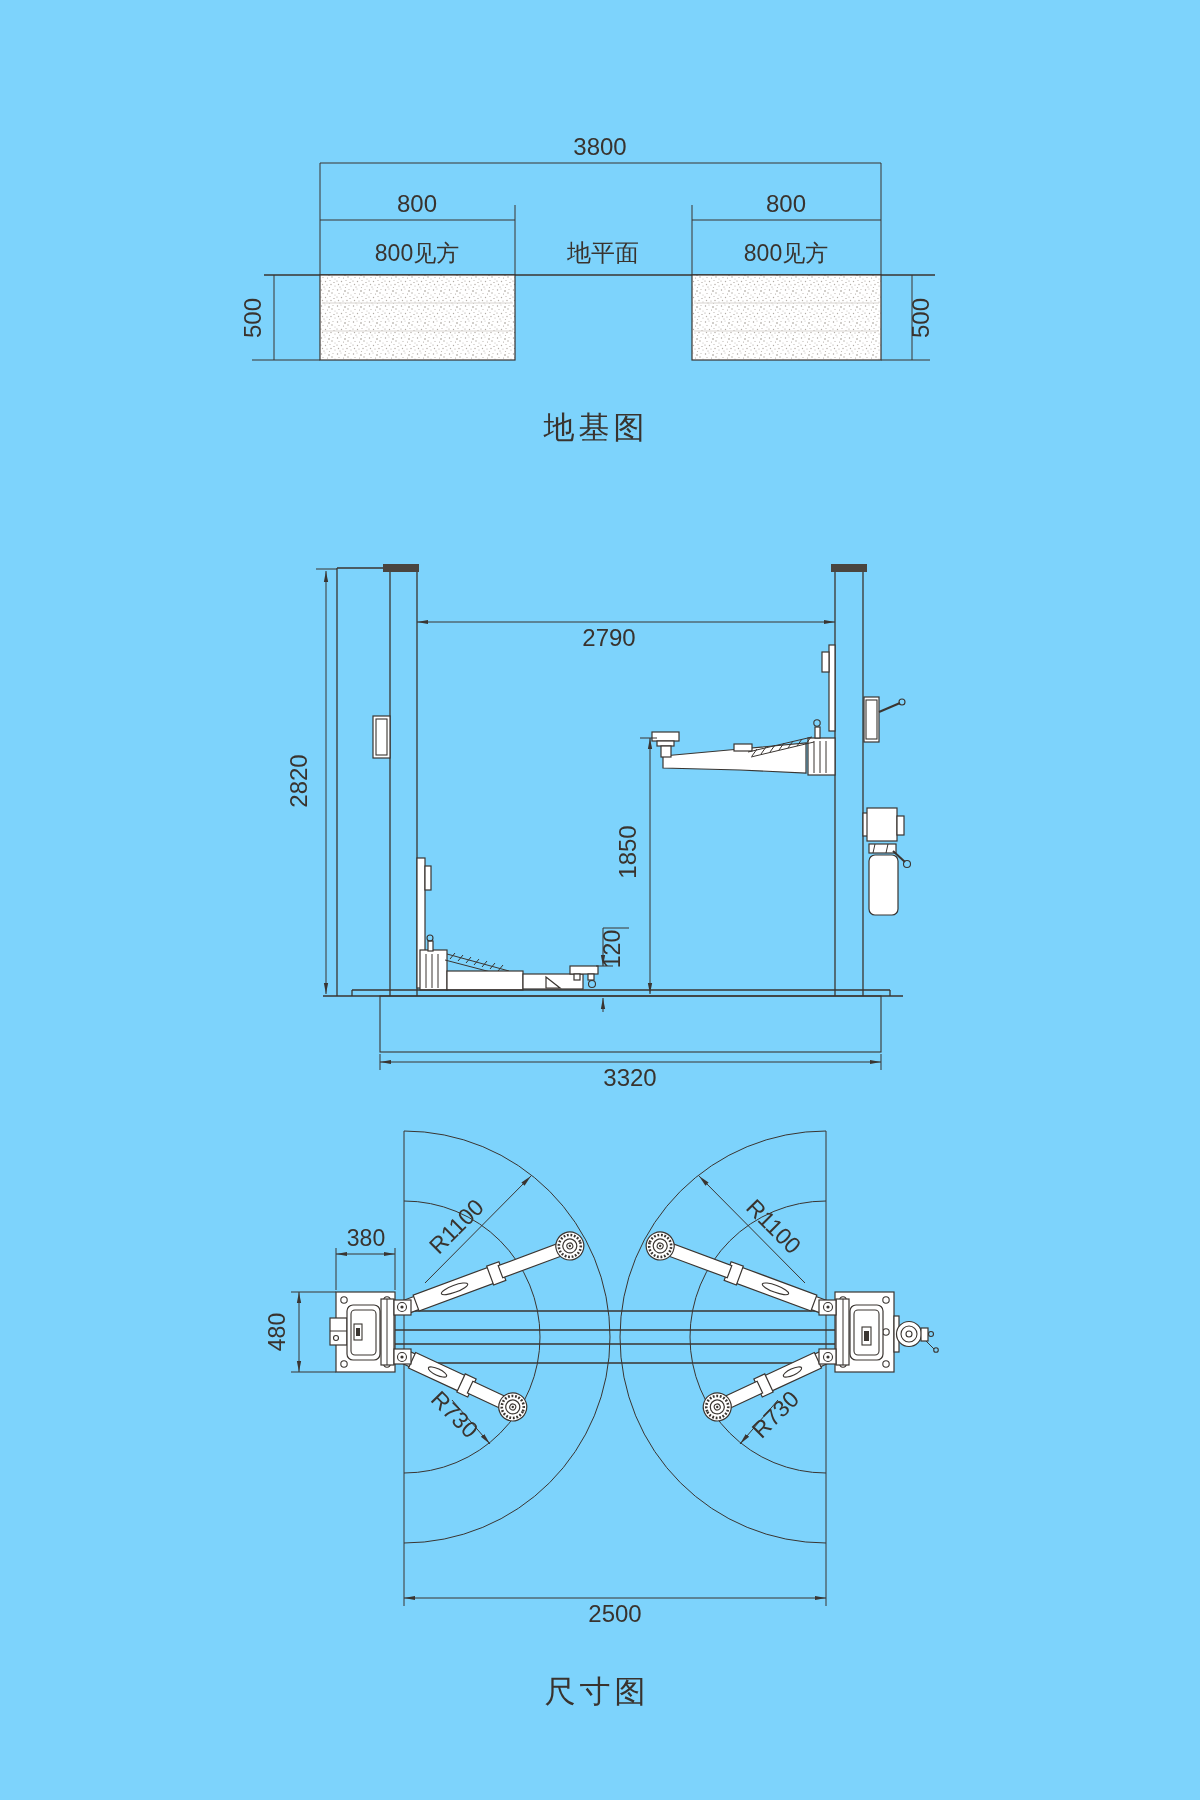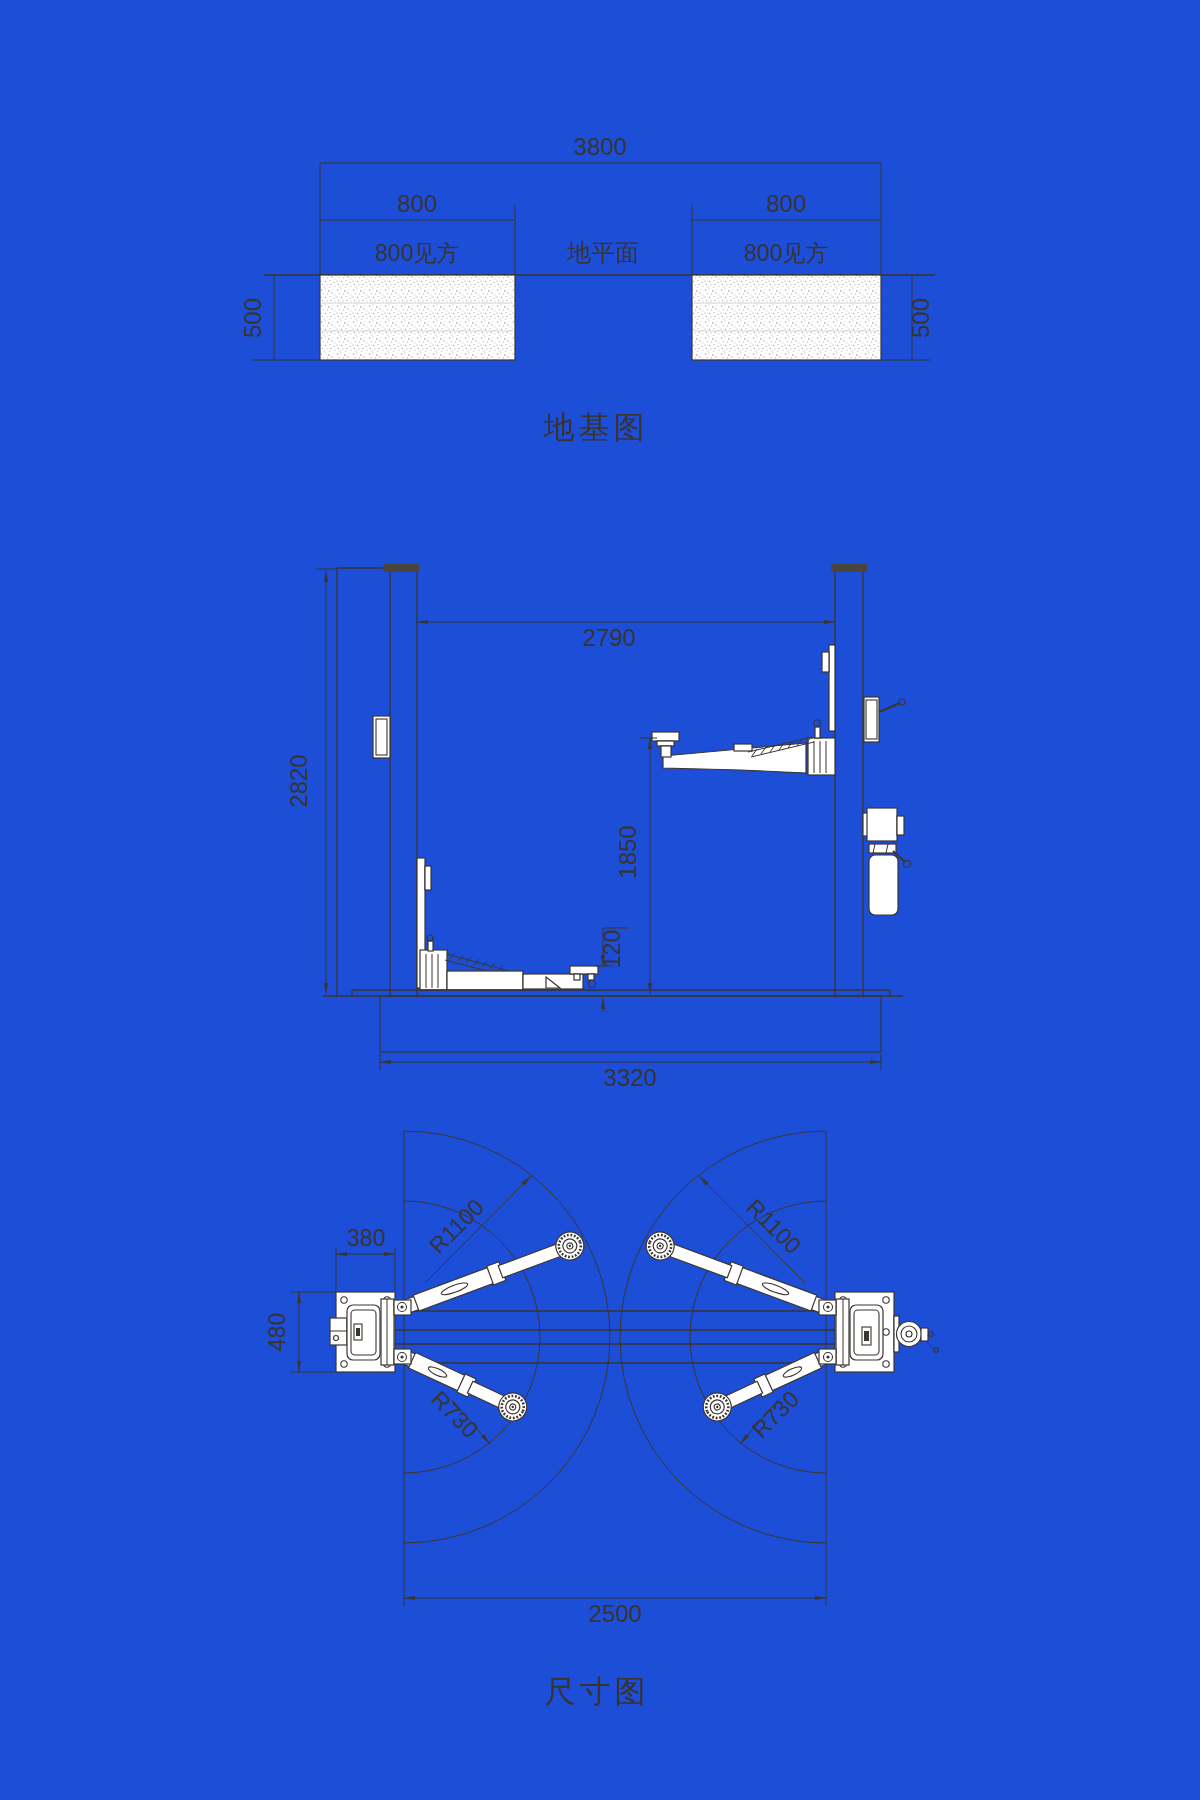--- a/index.html
+++ b/index.html
@@ -1,16 +1,16 @@
 <!DOCTYPE html>
 <html><head>
 <meta charset="utf-8">
 <style>
   html,body{margin:0;padding:0;background:#ffffff;}
-  .sheet{position:relative;width:1200px;height:1800px;background:#1d4ed8;overflow:hidden;}
+  .sheet{position:relative;width:1200px;height:1800px;background:#7dd3fc;overflow:hidden;}
   svg{display:block;}
   svg text{font-family:"Liberation Sans", sans-serif; fill:#39332e; text-anchor:middle;}
   .t24{font-size:24px;}
   .t23{font-size:23px;}
   .ttl{font-size:31px; letter-spacing:4px;}
   .ln{stroke:#3a3531;stroke-width:1.3;fill:none;}
   .dm{stroke:#3a3531;stroke-width:1;fill:none;}
   .fw{fill:#ffffff;stroke:#3a3531;stroke-width:1.2;}
   .fo{fill:none;stroke:#3a3531;stroke-width:1.1;}
   .fi{fill:#3a3531;stroke:none;}

